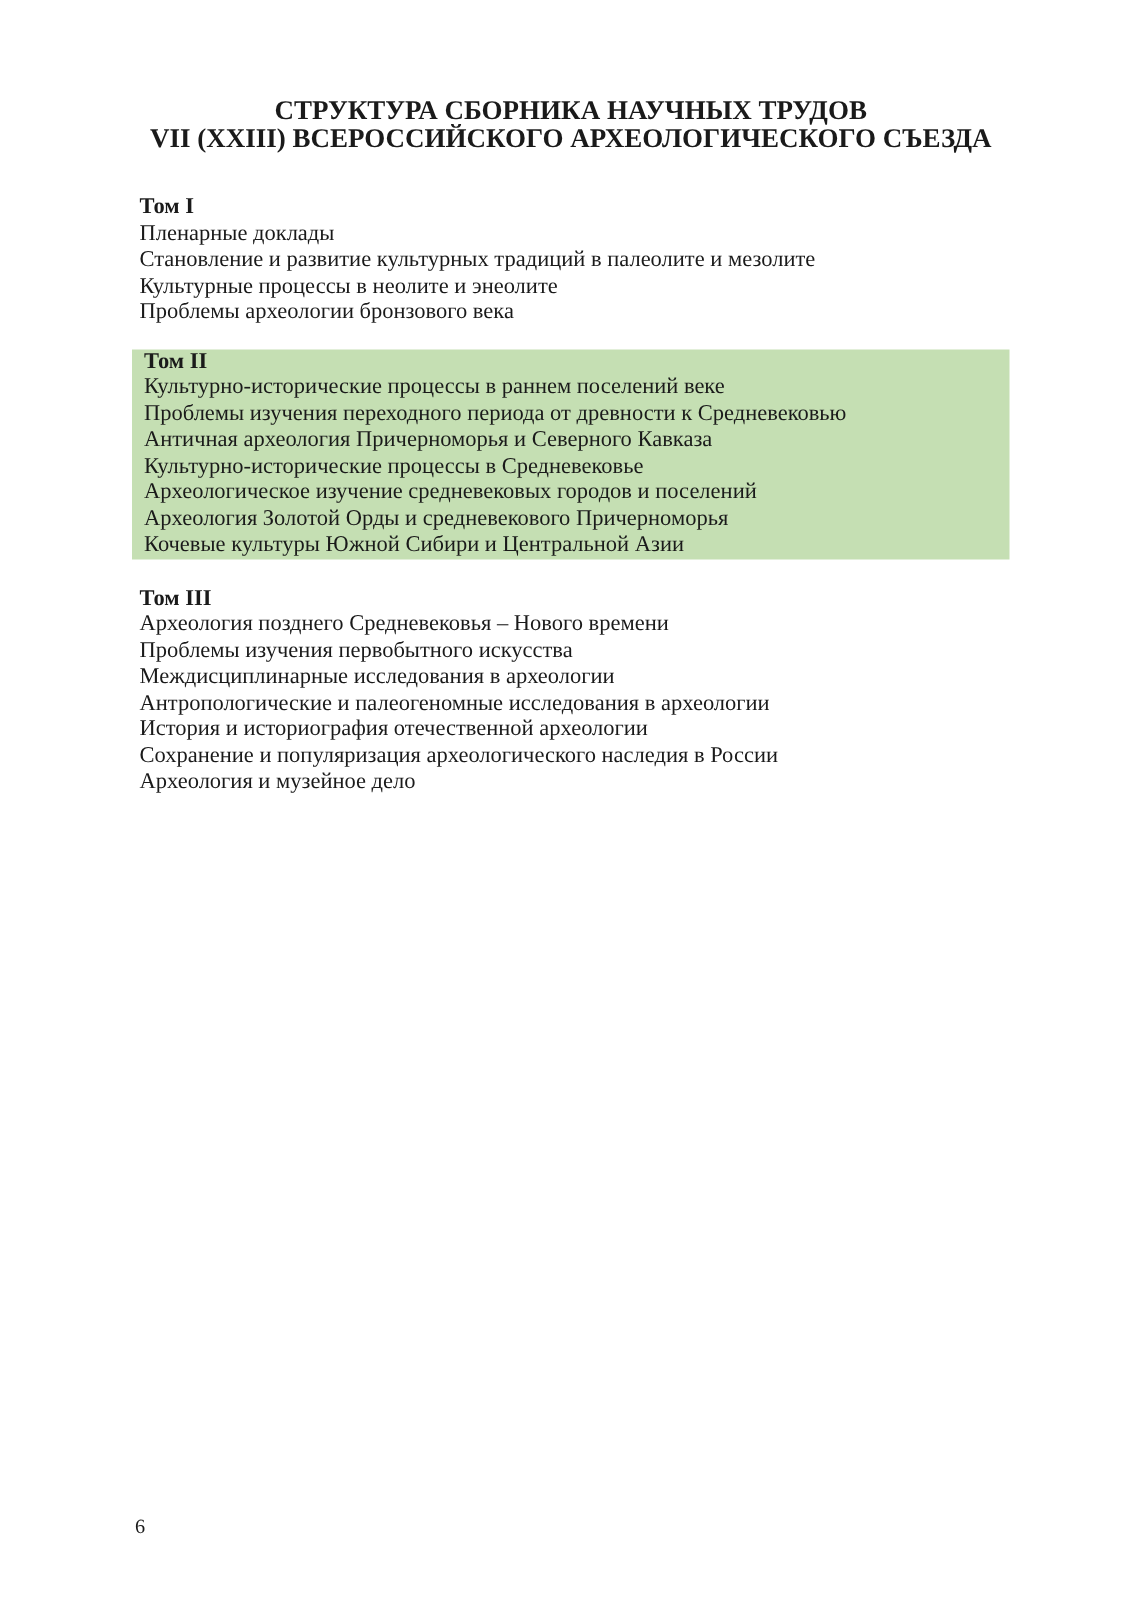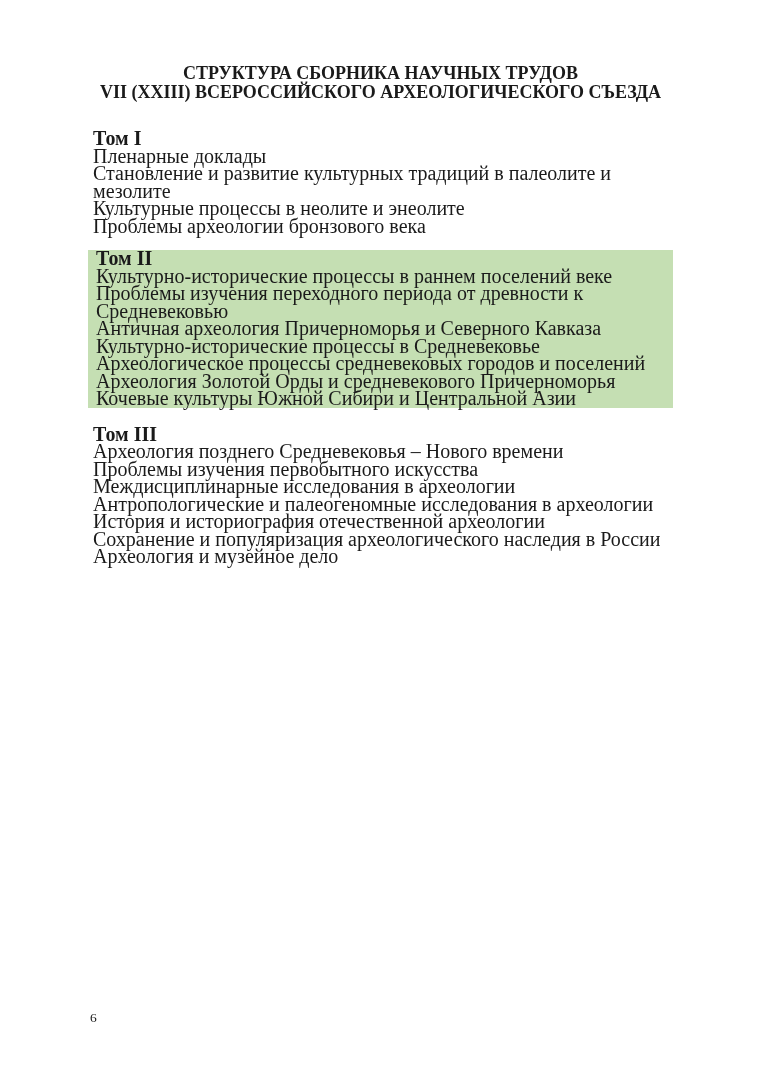--- a/index.html
+++ b/index.html
@@ -22,21 +22,21 @@
     top: 64px;
     width: 575px;
   }
   .doc-title {
     text-align: center;
     font-weight: 700;
     font-size: 18px;
     line-height: 19px;
   }
   .section {
-    font-size: 20px;
+    font-size: 15px;
     line-height: 17.5px;
   }
   .section-header {
     font-weight: 700;
   }
   .section-tom1 { margin-top: 28px; }
   .section-tom2 {
     margin-top: 15px;
     margin-left: -5px;
     margin-right: -5px;
@@ -68,21 +68,21 @@
       <div class="section-item">Культурные процессы в неолите и энеолите</div>
       <div class="section-item">Проблемы археологии бронзового века</div>
     </div>
 
     <div class="section section-tom2" style="background-color: rgb(197, 223, 179);">
       <div class="section-header">Том II</div>
       <div class="section-item">Культурно-исторические процессы в раннем поселений веке</div>
       <div class="section-item">Проблемы изучения переходного периода от древности к Средневековью</div>
       <div class="section-item">Античная археология Причерноморья и Северного Кавказа</div>
       <div class="section-item">Культурно-исторические процессы в Средневековье</div>
-      <div class="section-item">Археологическое процессы средневековых городов и поселений</div>
+      <div class="section-item">Археологическое изучение средневековых городов и поселений</div>
       <div class="section-item">Археология Золотой Орды и средневекового Причерноморья</div>
       <div class="section-item">Кочевые культуры Южной Сибири и Центральной Азии</div>
     </div>
 
     <div class="section section-tom3">
       <div class="section-header">Том III</div>
       <div class="section-item">Археология позднего Средневековья – Нового времени</div>
       <div class="section-item">Проблемы изучения первобытного искусства</div>
       <div class="section-item">Междисциплинарные исследования в археологии</div>
       <div class="section-item">Антропологические и палеогеномные исследования в археологии</div>

